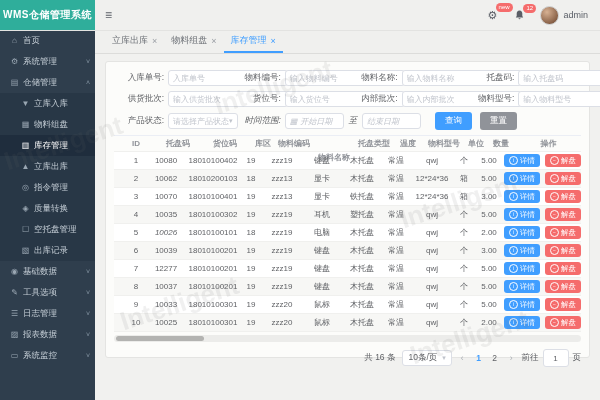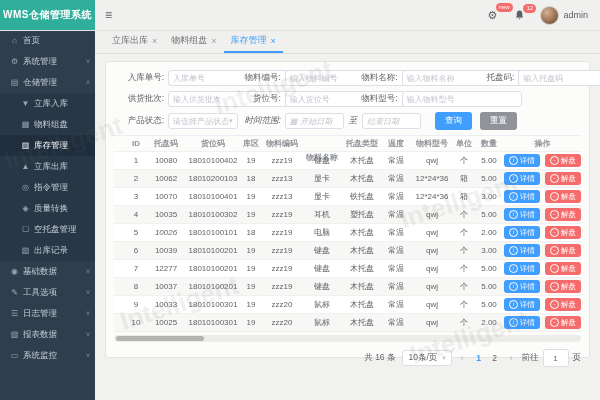--- a/index.html
+++ b/index.html
@@ -217,20 +217,24 @@
         </div>
         <div class="fitem">
           <span class="flabel">供货批次:</span>
           <input class="finput" placeholder="输入供货批次" style="">
         </div>
         <div class="fitem">
           <span class="flabel">货位号:</span>
           <input class="finput" placeholder="输入货位号" style="">
         </div>
         <div class="fitem">
+          <span class="flabel">内部批次:</span>
+          <input class="finput" placeholder="输入内部批次" style="">
+        </div>
+        <div class="fitem">
           <span class="flabel">物料型号:</span>
           <input class="finput" placeholder="输入物料型号" style="">
         </div>
       </div>
 
     <div class="frow">
       <div class="fitem">
         <span class="flabel">产品状态:</span>
         <div class="fselect">
           <span class="ph">请选择产品状态</span>
@@ -249,21 +253,21 @@
         </div>
       </div>
       <button class="btn primary">查询</button>
       <button class="btn gray">重置</button>
     </div>
 
     <div class="tbl">
         <div class="trow head">
           <span class="tcell" style="flex: 0 0 12px;"></span>
           <span class="tcell" style="flex: 0 0 20px;">ID</span>
-          <span class="tcell" style="flex: 0 0 40px;">托盘码</span>
+          <span class="tcell" style="flex: 0 0 40px; margin-left: 12px;">托盘码</span>
           <span class="tcell" style="flex: 0 0 54px;">货位码</span>
           <span class="tcell" style="flex: 0 0 22px;">库区</span>
           <span class="tcell" style="flex: 0 0 40px;">物料编码</span>
           <span class="tcell" style="flex: 0 0 40px; margin-top: 28px;">物料名称</span>
           <span class="tcell" style="flex: 0 0 40px;">托盘类型</span>
           <span class="tcell" style="flex: 0 0 28px;">温度</span>
           <span class="tcell" style="flex: 0 0 44px;">物料型号</span>
           <span class="tcell" style="flex: 0 0 20px;">单位</span>
           <span class="tcell" style="flex: 0 0 30px;">数量</span>
           <span class="tcell ops">操作</span>

